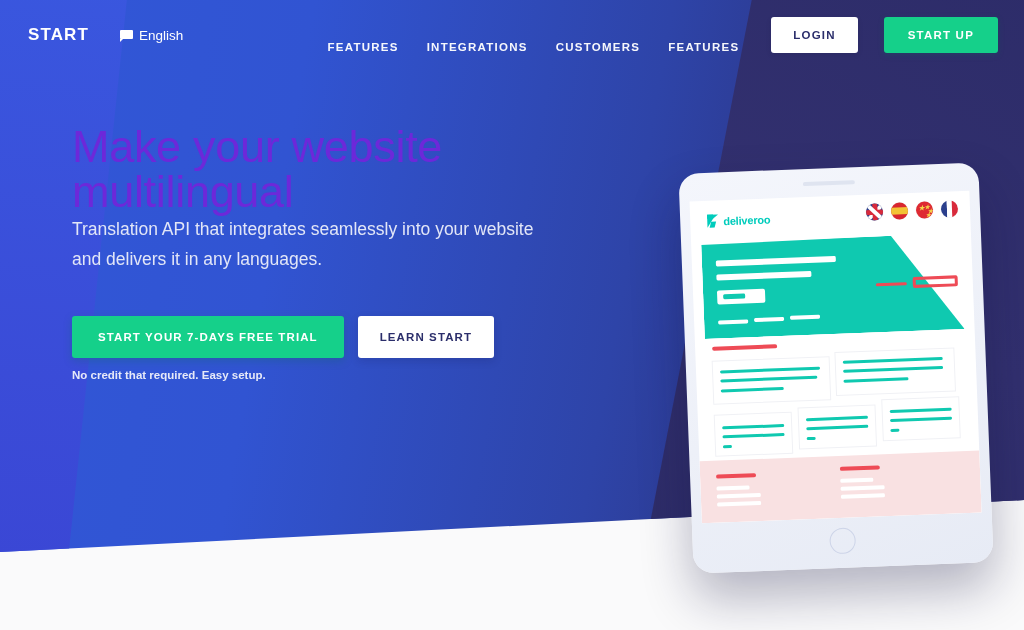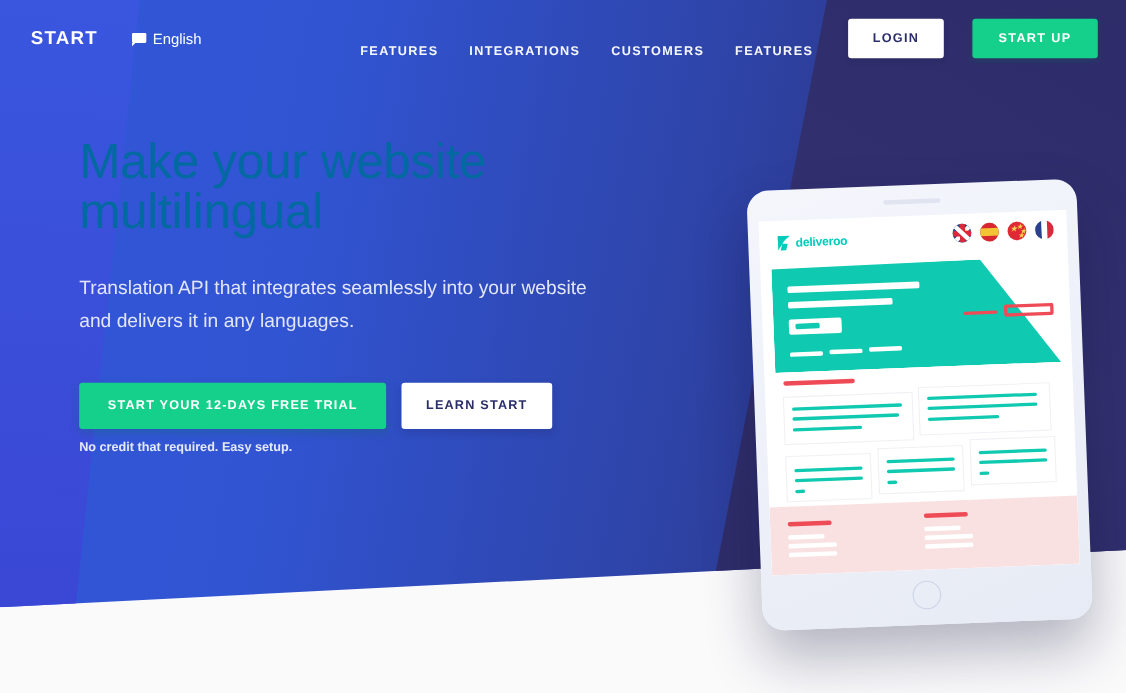--- a/index.html
+++ b/index.html
@@ -85,26 +85,25 @@
     margin-left:26px;
     background:#15D08A; color:#fff;
     font-size:11.5px; font-weight:bold; letter-spacing:1.2px;
     padding:12px 24px; border:none; border-radius:3px; cursor:pointer;
     box-shadow:0 2px 6px rgba(10,120,80,.22);
   }
 
   
   #hero-copy { position:absolute; left:72px; top:124px; z-index:30; width:620px; }
   #headline {
-    color:#0369a1; font-size:45px; line-height:45px;
+    color:#6d28d9; font-size:45px; line-height:45px;
     font-weight:300; letter-spacing:-.3px;
     white-space:pre-line;
   }
   #subhead {
-    margin-top:32px;
     color:#E2E6F7; font-size:17.5px; line-height:30px;
     font-weight:300; white-space:pre-line;
   }
   #cta-row { margin-top:42px; display:flex; align-items:center; }
   .btn-trial {
     background:#15D08A; color:#fff;
     font-size:11.5px; font-weight:bold; letter-spacing:1.1px;
     padding:15px 26px; border:none; border-radius:3px; cursor:pointer;
     box-shadow:0 3px 8px rgba(8,110,75,.25);
   }
@@ -246,21 +245,21 @@
     <button class="btn-signup">START UP</button>
   </div>
 </div>
 
 <div id="hero-copy">
   <h1 id="headline">Make your website
 multilingual</h1>
   <p id="subhead">Translation API that integrates seamlessly into your website
 and delivers it in any languages.</p>
   <div id="cta-row">
-    <button class="btn-trial">START YOUR 12-DAYS FREE TRIAL</button>
+    <button class="btn-trial">START YOUR 7-DAYS FREE TRIAL</button>
     <button class="btn-learn">LEARN START</button>
   </div>
   <div id="cta-note">No credit that required. Easy setup.</div>
 </div>
 
 <div id="tablet-wrap">
   <div id="tablet"></div>
   <div id="tablet-speaker"></div>
   <div id="tablet-home"></div>
 

